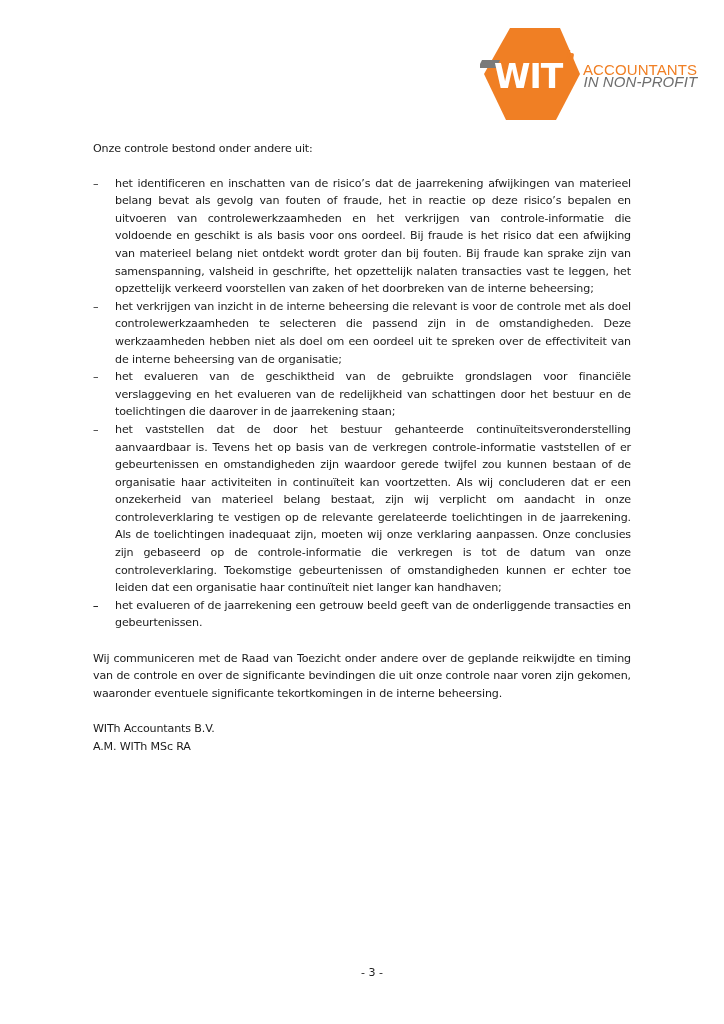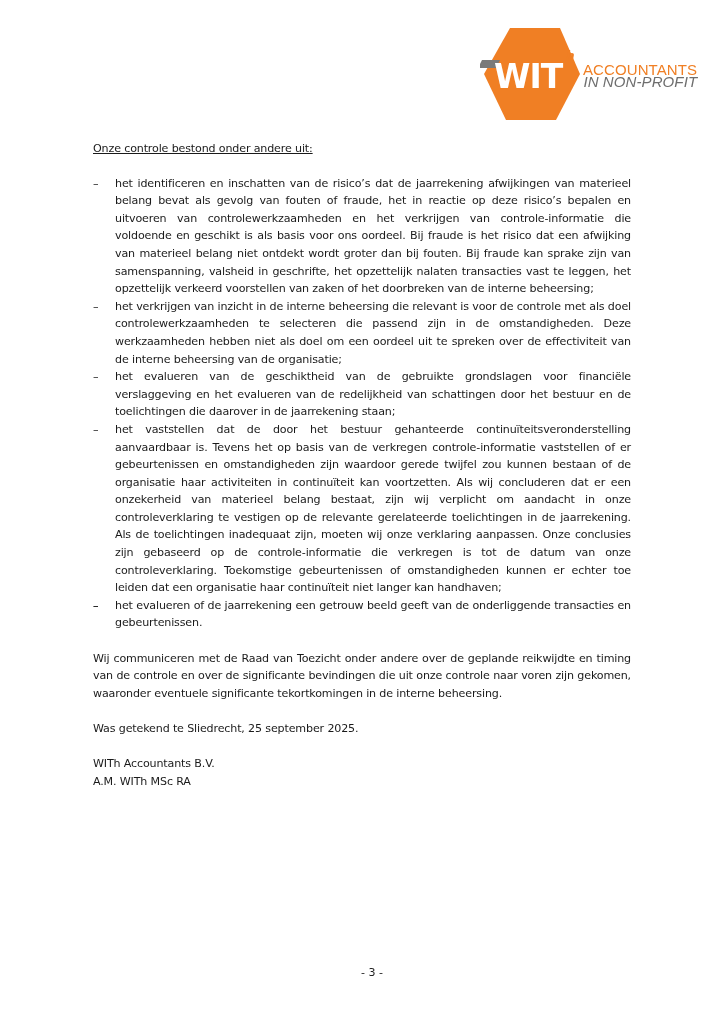--- a/index.html
+++ b/index.html
@@ -29,21 +29,21 @@
     .content {
       position: absolute;
       left: 93px;
       top: 140px;
       width: 538px;
       font-size: 11.1px;
       line-height: 17.6px;
       letter-spacing: -0.15px;
     }
     .content p { margin: 0; }
-    .intro { margin-bottom: 17px !important; text-decoration: underline; }
+    .intro { margin-bottom: 17px !important; }
     ul.bullets { list-style: none; margin: 0; padding: 0; }
     ul.bullets li {
       position: relative;
       padding-left: 22px;
       text-align: justify;
       text-align-last: left;
     }
     ul.bullets li .dash {
       position: absolute;
       left: 0;
@@ -104,19 +104,18 @@
       <li>
         <span class="dash">–</span>
       </li>
       <li>
         <span class="dash">–</span>
         <span>het evalueren of de jaarrekening een getrouw beeld geeft van de onderliggende transacties en gebeurtenissen.</span>
       </li>
     </ul>
 
     <p class="para">Wij communiceren met de Raad van Toezicht onder andere over de geplande reikwijdte en timing van de controle en over de significante bevindingen die uit onze controle naar voren zijn gekomen, waaronder eventuele significante tekortkomingen in de interne beheersing.</p>
-    <p class="signed">Was getekend te Sliedrecht, 25 september 2025.</p>
     <p class="company">WITh Accountants B.V.</p>
     <p>A.M. WITh MSc RA</p>
   </div>
 
   <div class="page-number">- 3 -</div>
 </div>
 
 </body></html>

